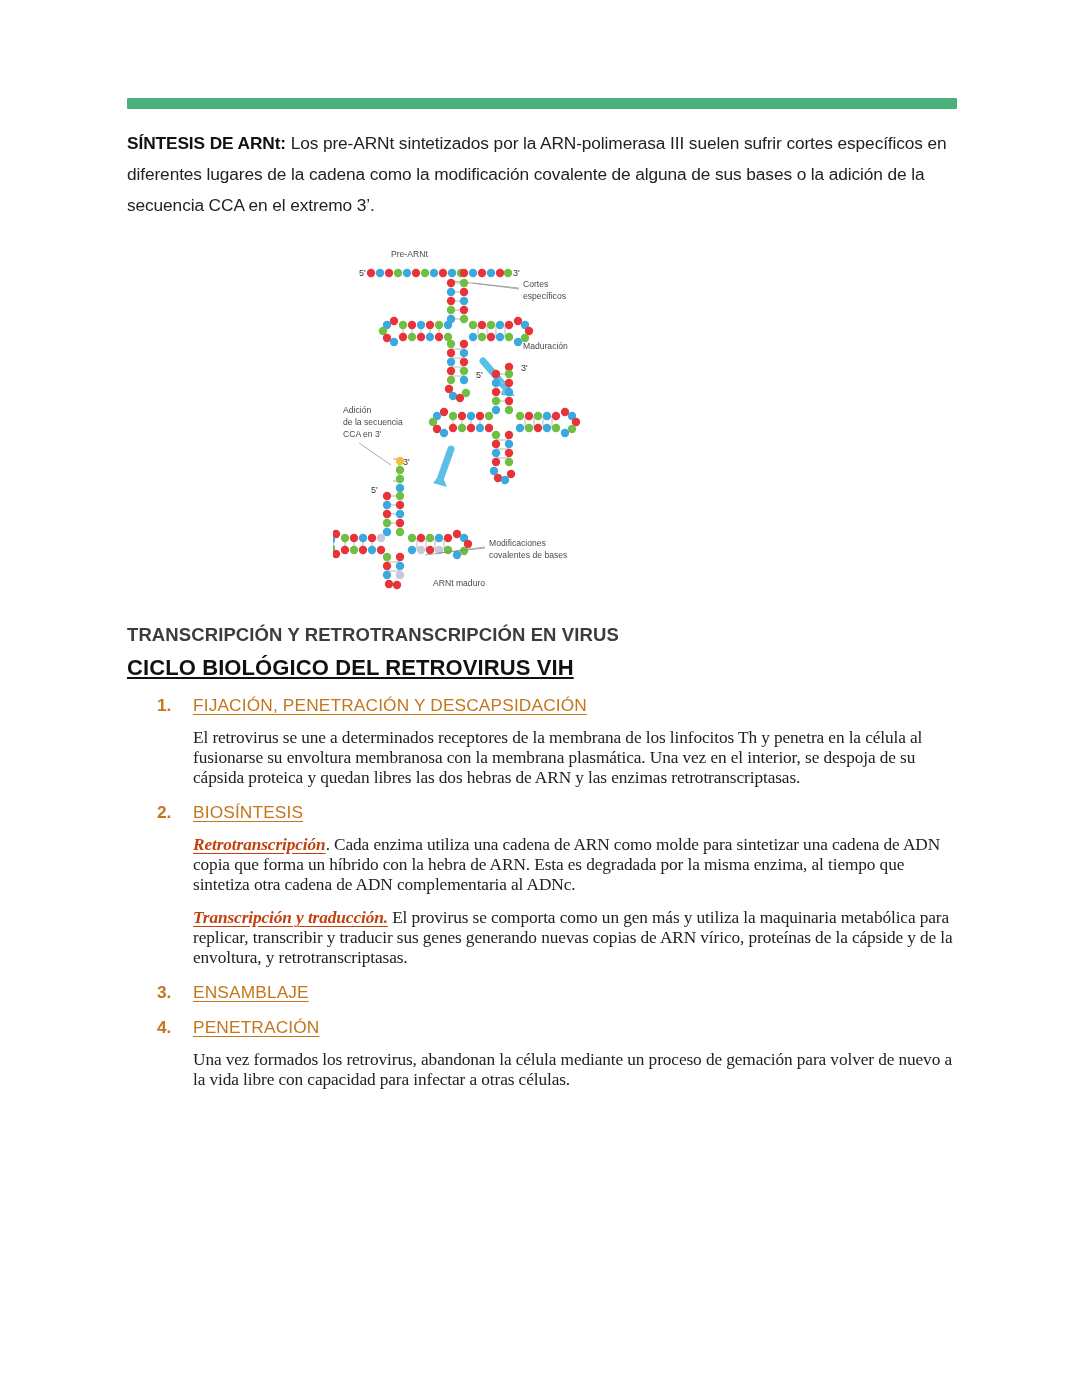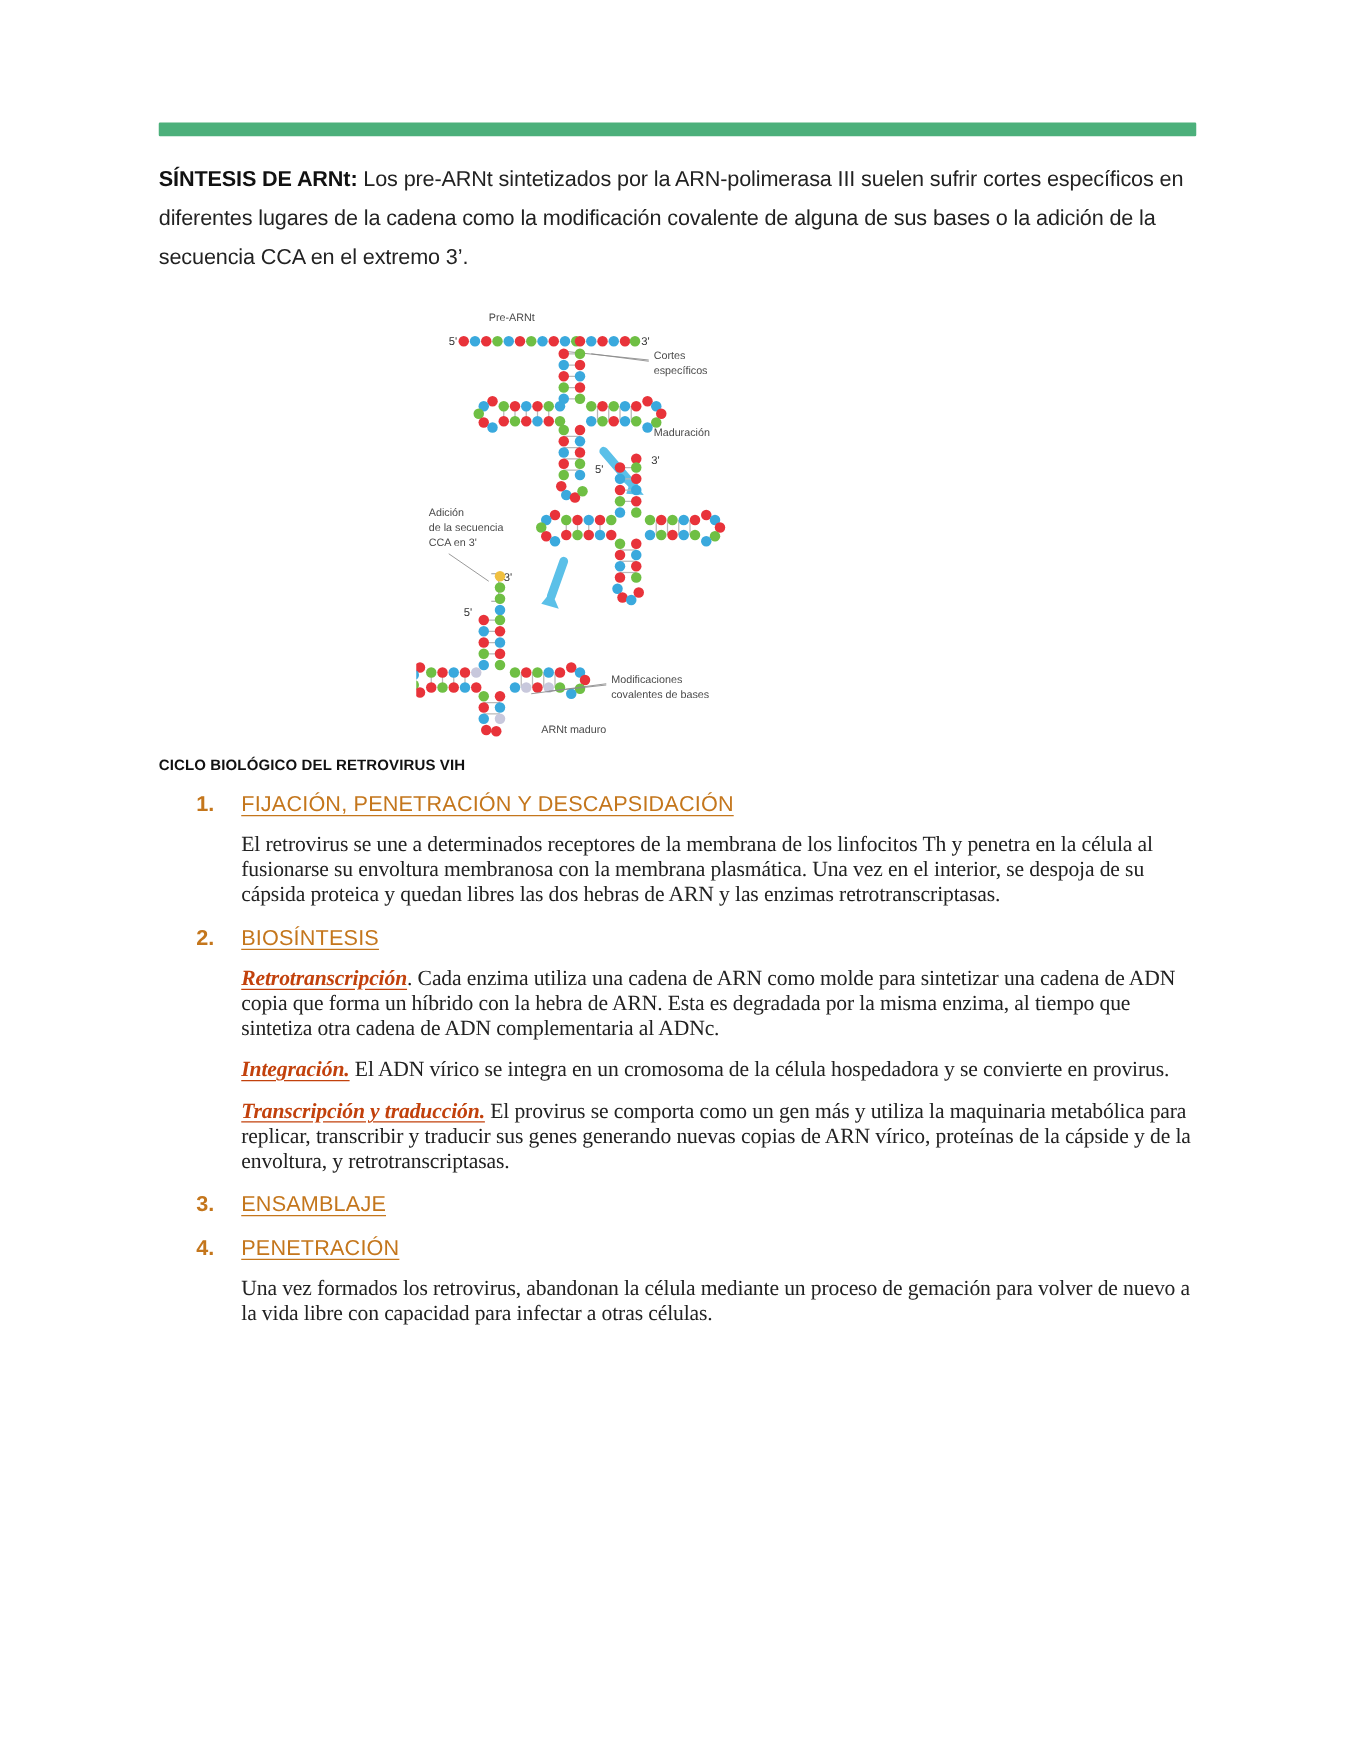--- a/index.html
+++ b/index.html
@@ -60,25 +60,26 @@
 
   
   h2.section-title {
     font-size: 18.5px;
     font-weight: 700;
     color: #3c3c3c;
     margin: 28px 0 0 0;
     letter-spacing: 0.1px;
   }
   h3.sub-title {
-    font-size: 12px;
+    font-size: 22px;
     font-weight: 700;
     color: #111111;
     margin: 9px 0 0 0;
     letter-spacing: 0.1px;
+    text-decoration: underline;
   }
 
   
   ol.steps {
     list-style: none;
     margin: 14px 0 0 0;
     padding: 0;
   }
   ol.steps > li {
     position: relative;
@@ -452,38 +453,38 @@
 
         <text class="lbl" x="100" y="345">ARNt maduro</text>
 
         <g>
           <path d="M118 208 L108 236" stroke="#5bc0e8" stroke-width="7" stroke-linecap="round" fill="none"></path>
           <path d="M108 232 L114 246 L100 242 Z" fill="#5bc0e8"></path>
         </g>
       </svg>
     </div>
 
+    <h2 class="section-title">TRANSCRIPCIÓN Y RETROTRANSCRIPCIÓN EN VIRUS</h2>
     <h3 class="sub-title">CICLO BIOLÓGICO DEL RETROVIRUS VIH</h3>
 
     <ol class="steps">
 
       <li>
         <span class="step-num">1.</span>
         <span class="step-head">FIJACIÓN, PENETRACIÓN Y DESCAPSIDACIÓN</span>
         <div class="step-body">
           <p><span>El retrovirus se une a determinados receptores de la membrana de los linfocitos Th y penetra en la célula al fusionarse su envoltura membranosa con la membrana plasmática. Una vez en el interior, se despoja de su cápsida proteica y quedan libres las dos hebras de ARN y las enzimas retrotranscriptasas.</span></p>
         </div>
       </li>
 
       <li>
         <span class="step-num">2.</span>
         <span class="step-head">BIOSÍNTESIS</span>
         <div class="step-body">
           <p><span class="lead">Retrotranscripción</span><span>. Cada enzima utiliza una cadena de ARN como molde para sintetizar una cadena de ADN copia que forma un híbrido con la hebra de ARN. Esta es degradada por la misma enzima, al tiempo que sintetiza otra cadena de ADN complementaria al ADNc.</span></p>
-          <p><span class="lead">Integración.</span><span> El ADN vírico se integra en un cromosoma de la célula hospedadora y se convierte en provirus.</span></p>
           <p><span class="lead">Transcripción y traducción.</span><span> El provirus se comporta como un gen más y utiliza la maquinaria metabólica para replicar, transcribir y traducir sus genes generando nuevas copias de ARN vírico, proteínas de la cápside y de la envoltura, y retrotranscriptasas.</span></p>
         </div>
       </li>
 
       <li>
         <span class="step-num">3.</span>
         <span class="step-head">ENSAMBLAJE</span>
       </li>
 
       <li>

